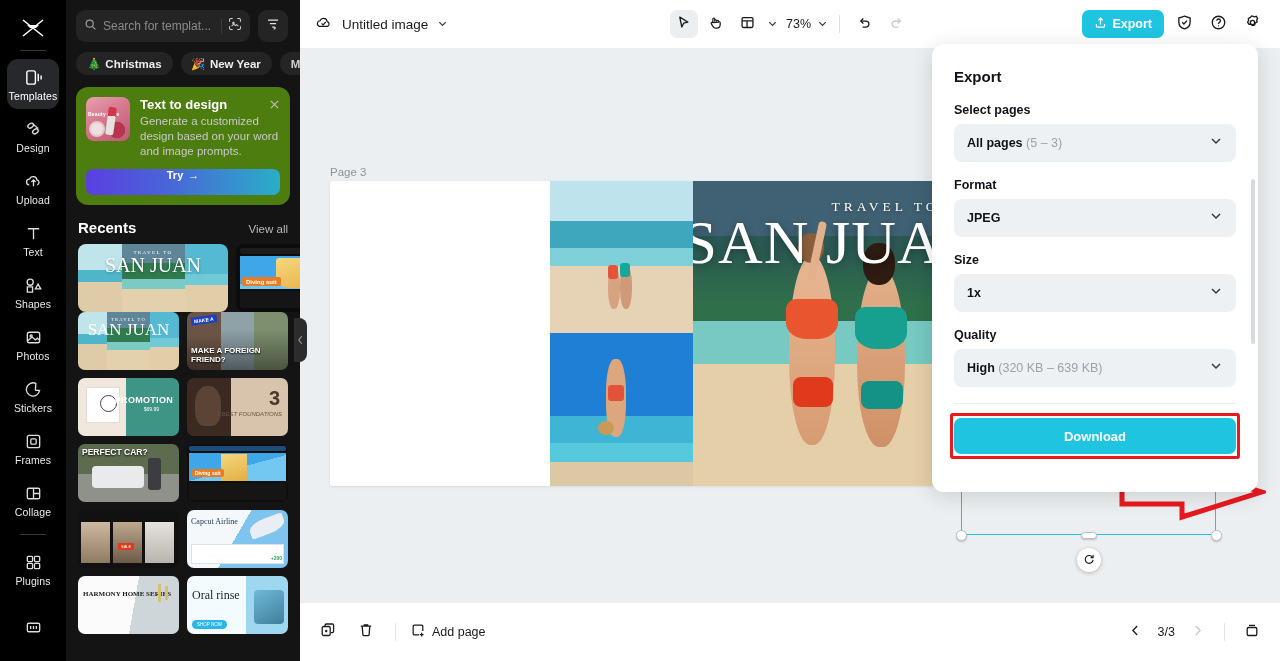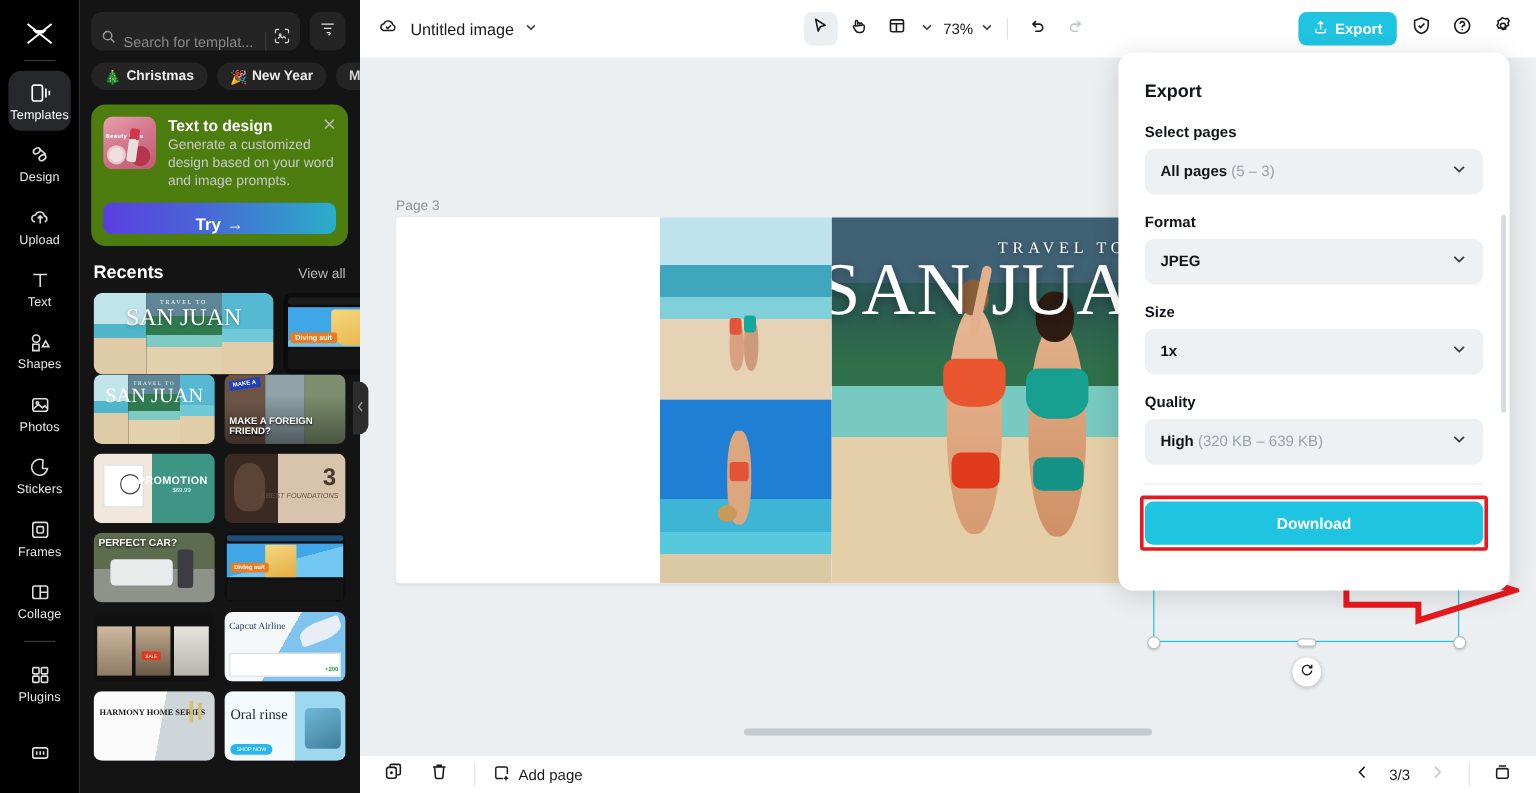--- a/index.html
+++ b/index.html
@@ -33,21 +33,21 @@
   .rail-bottom { margin-top: 6px; }
 
   
   .panel {
     width: 234px; flex: 0 0 234px; height: 661px; background: #141414;
     position: relative; z-index: 25; overflow: hidden;
   }
   .panel-search-row { display: flex; gap: 8px; padding: 10px 12px 0 10px; align-items: center; }
   .searchbox {
     flex: 1; height: 32px; background: #242424; border-radius: 9px;
-    display: flex; align-items: flex-end; padding: 0 8px; gap: 6px;
+    display: flex; align-items: center; padding: 0 8px; gap: 6px;
   }
   .searchbox .ph { font-size: 12px; color: #8a8a8a; flex: 1; white-space: nowrap; overflow: hidden; }
   .vdiv { width: 1px; height: 15px; background: #3d3d3d; }
   .filter-btn {
     width: 30px; height: 32px; background: #242424; border-radius: 9px;
     display: flex; align-items: center; justify-content: center; flex: 0 0 30px;
   }
   .chips { display: flex; gap: 8px; padding: 10px 0 0 10px; overflow: hidden; }
   .chip {
     background: #242424; border-radius: 16px; height: 23px; display: flex;
@@ -80,22 +80,22 @@
   .promo-thumb .bc {
     position: absolute; left: 2px; top: 14px; font-size: 5px; color: #fff;
     font-weight: 700; letter-spacing: .2px;
   }
   .promo-title { font-size: 13px; font-weight: 700; color: #fff; margin-bottom: 2px; }
   .promo-desc { font-size: 11.5px; color: #c9c9c9; line-height: 15px; }
   .promo-close { position: absolute; right: 10px; top: 9px; cursor: pointer; }
   .promo-btn {
     margin-top: 10px; height: 26px; border-radius: 7px;
     background: linear-gradient(90deg, #5b3fe0 0%, #4a63d8 40%, #2aaec8 100%);
-    display: flex; align-items: flex-end; justify-content: center;
-    color: #fff; font-size: 14px; font-weight: 600; gap: 5px; cursor: pointer;
+    display: flex; align-items: flex-start; justify-content: center;
+    color: #fff; font-size: 11px; font-weight: 600; gap: 5px; cursor: pointer;
   }
 
   .sect-head {
     display: flex; align-items: baseline; justify-content: space-between;
     padding: 14px 12px 8px 12px;
   }
   .sect-title { font-size: 15px; font-weight: 700; color: #fff; }
   .sect-link { font-size: 11.5px; color: #b9b9b9; cursor: pointer; }
 
   .recents-row { display: flex; gap: 8px; padding: 0 0 0 12px; position: relative; }
@@ -214,21 +214,21 @@
   
   .annot-arrow { position: absolute; left: 818px; top: 415px; z-index: 40; pointer-events: none; }
 
   .hscroll {
     position: absolute; left: 320px; bottom: 6px; width: 340px; height: 6px;
     background: #c3cad0; border-radius: 3px; z-index: 6; cursor: pointer;
   }
 
   
   .bottombar {
-    position: absolute; left: 0; right: 0; bottom: 0; height: 31px; background: #fff;
+    position: absolute; left: 0; right: 0; bottom: 0; height: 58px; background: #fff;
     display: flex; align-items: center; padding: 0 14px; z-index: 20;
   }
   .bb-left { display: flex; align-items: center; gap: 10px; }
   .bb-sep { width: 1px; height: 18px; background: #e0e4e7; margin: 0 5px; }
   .addpage { display: flex; align-items: center; gap: 6px; font-size: 12.5px; color: #1a1a1a;
     font-weight: 500; cursor: pointer; }
   .bb-right { margin-left: auto; display: flex; align-items: center; gap: 8px; }
   .pageno { font-size: 12.5px; color: #1a1a1a; font-weight: 500; }
 
   

